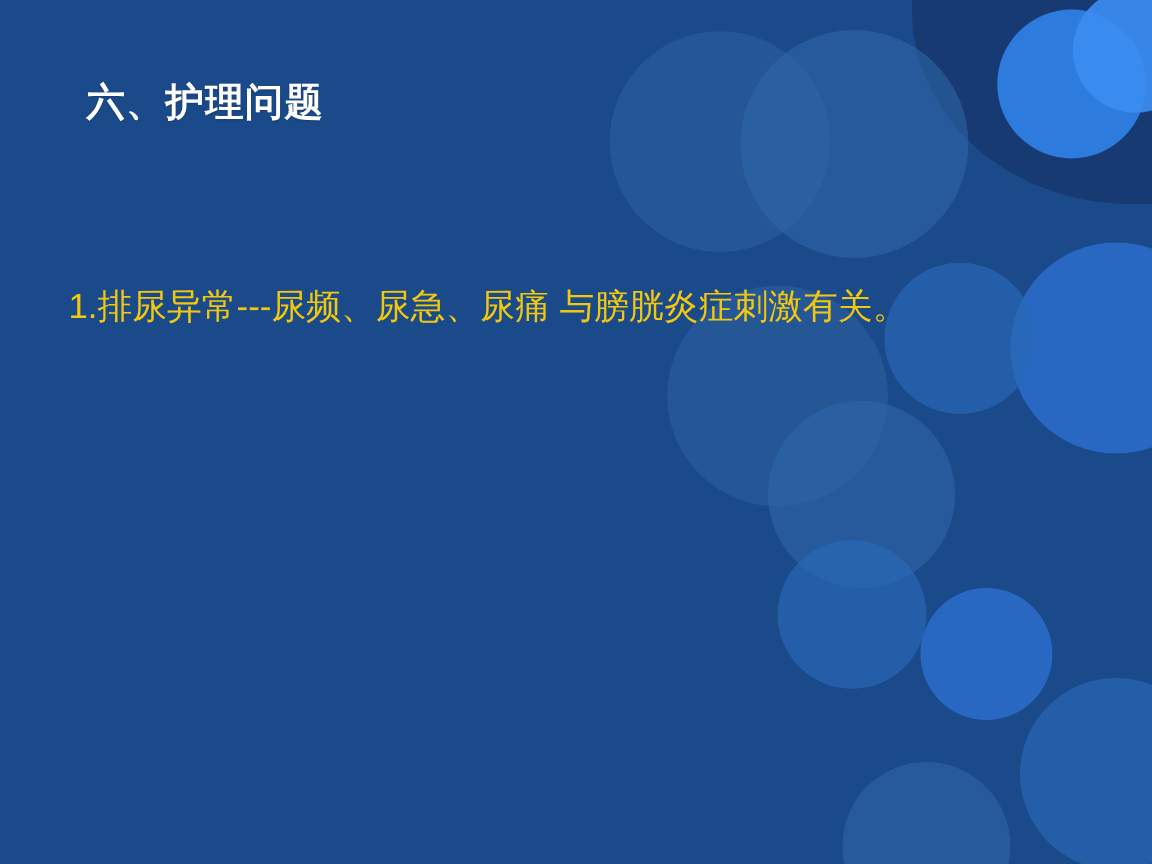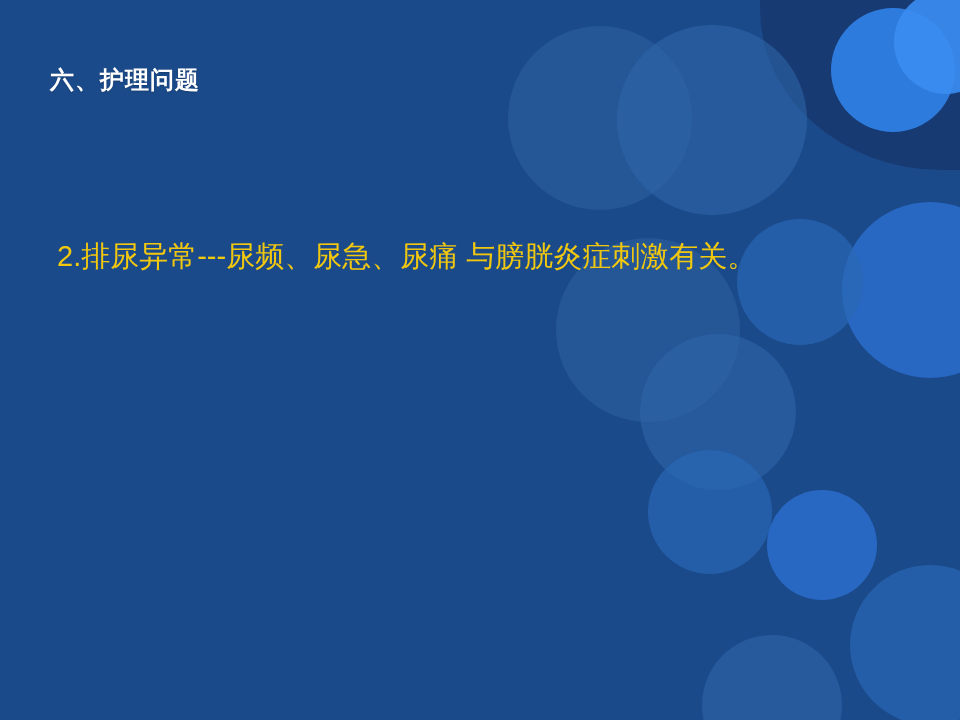--- a/index.html
+++ b/index.html
@@ -49,24 +49,24 @@
   .b-faint   { background: #2c5e9e; opacity: .62; }
   .b-faint2  { background: #2f68ab; opacity: .55; }
   .b-mid     { background: #2a66b4; opacity: .72; }
   .b-strong  { background: #2a6ccb; opacity: .88; }
   .b-bright  { background: #2f7ee4; opacity: .95; }
   .b-bright2 { background: #3b8cf0; opacity: .92; }
 
   
   .title {
     position: absolute;
-    left: 50px;
+    left: 72px;
     top: 66px;
     color: #ffffff;
-    font-size: 24px;
+    font-size: 32px;
     font-weight: bold;
     letter-spacing: 1px;
     line-height: 1.2;
     white-space: nowrap;
     text-shadow: 0 1px 2px rgba(0,0,0,.18);
   }
   .body-block {
     position: absolute;
     left: 57px;
     top: 238px;
@@ -116,18 +116,18 @@
 
     <div class="bubble b-mid" style="left:648px; top:450px; width:124px; height:124px;"></div>
     <div class="bubble b-strong" style="left:767px; top:490px; width:110px; height:110px;"></div>
     <div class="bubble b-mid" style="left:850px; top:565px; width:160px; height:160px;"></div>
     <div class="bubble b-faint2" style="left:702px; top:635px; width:140px; height:140px;"></div>
   </div>
 
   <div class="title">六、护理问题</div>
 
   <div class="body-block">
-    <p class="body-line">2.排尿异常---尿频、尿急、尿痛 与膀胱炎症刺激有关。</p>
+    <p class="body-line">1.排尿异常---尿频、尿急、尿痛 与膀胱炎症刺激有关。</p>
   </div>
 
   <div class="watermark"></div>
 
 </div>
 
 </body></html>

